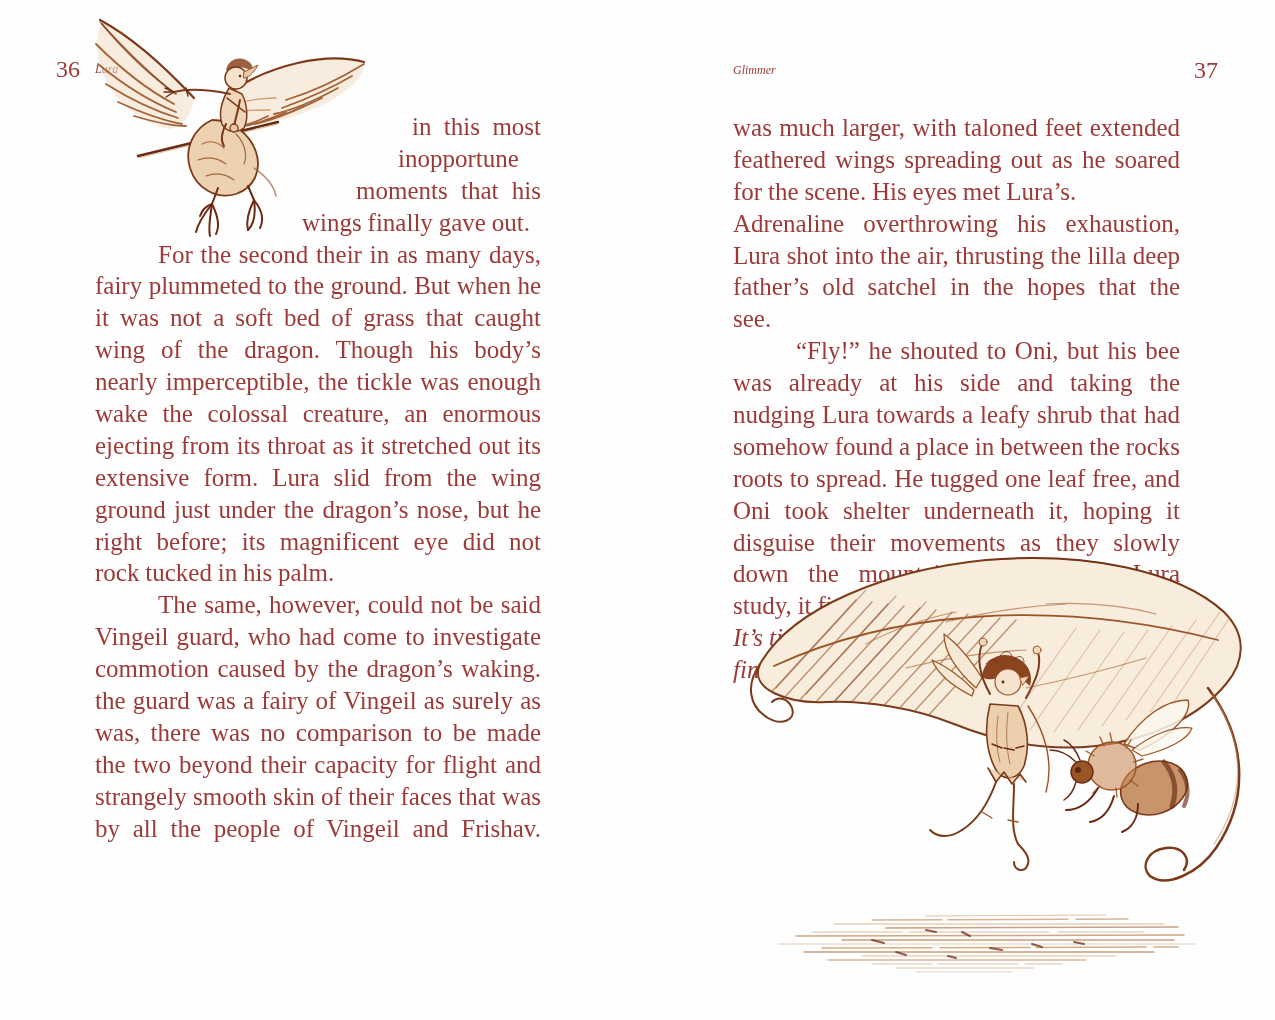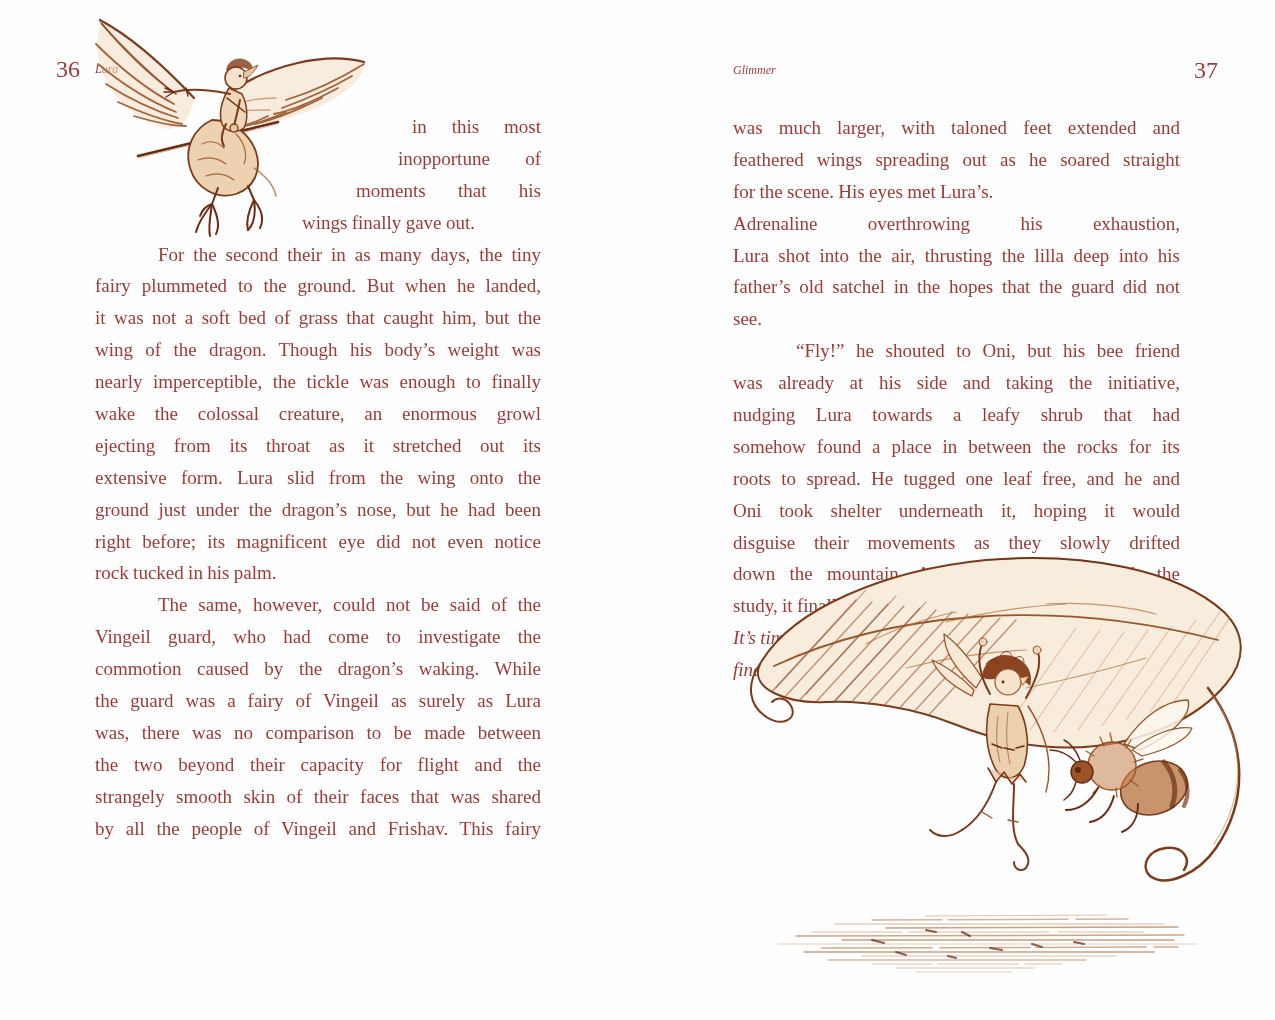--- a/index.html
+++ b/index.html
@@ -13,21 +13,21 @@
   .pagenum{position:absolute;font-size:24px;line-height:30px;}
   .pn-left{left:56px;top:54px;}
   .pn-right{left:1178px;top:55px;width:40px;text-align:right;}
   .rhead{position:absolute;font-style:italic;font-size:12px;line-height:30px;text-align:left;}
   .rh-left{left:95px;top:54px;width:446px;}
   .rh-right{left:733px;top:55px;width:447px;}
   .col{position:absolute;}
   .col-left{left:95px;top:111px;width:446px;}
   .col-right{left:733px;top:112px;width:447px;}
   .tline{
-    height:31.9px;line-height:31.9px;font-size:19px;
+    height:31.9px;line-height:31.9px;font-size:25px;
     word-spacing:-0.4px;overflow:hidden;text-align:left;
   }
   .tline.just{text-align:justify;text-align-last:justify;}
   .tline.just::after{content:"";display:inline-block;width:100%;}
   .tline.ital{font-style:italic;}
   .illu{position:absolute;}
   .illu1{left:86px;top:8px;}
   .illu2{left:746px;top:548px;}
   .illu3{left:776px;top:902px;}
   

